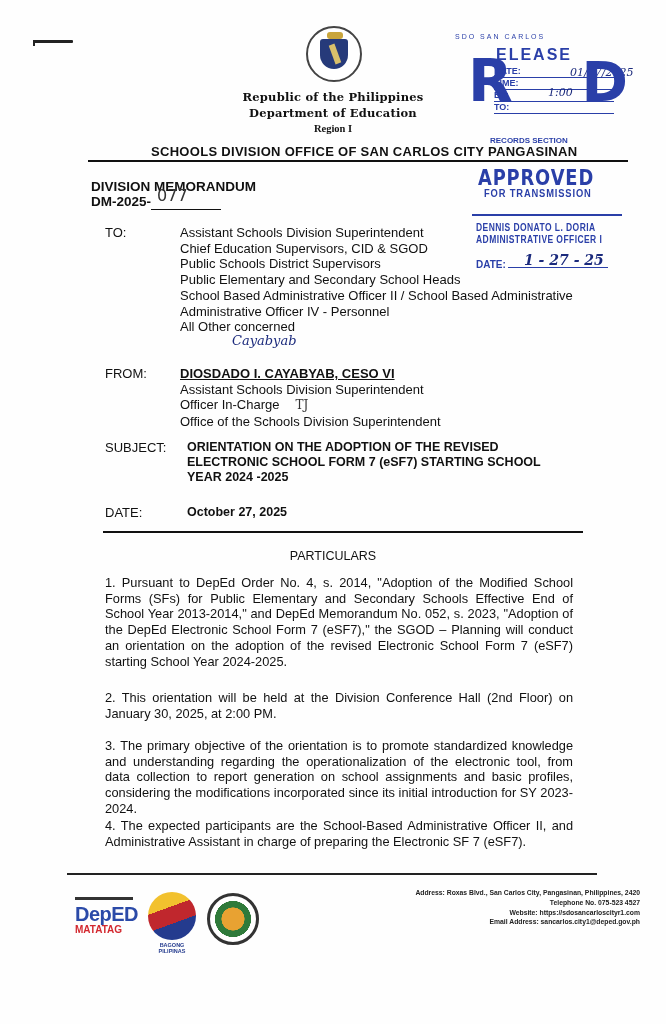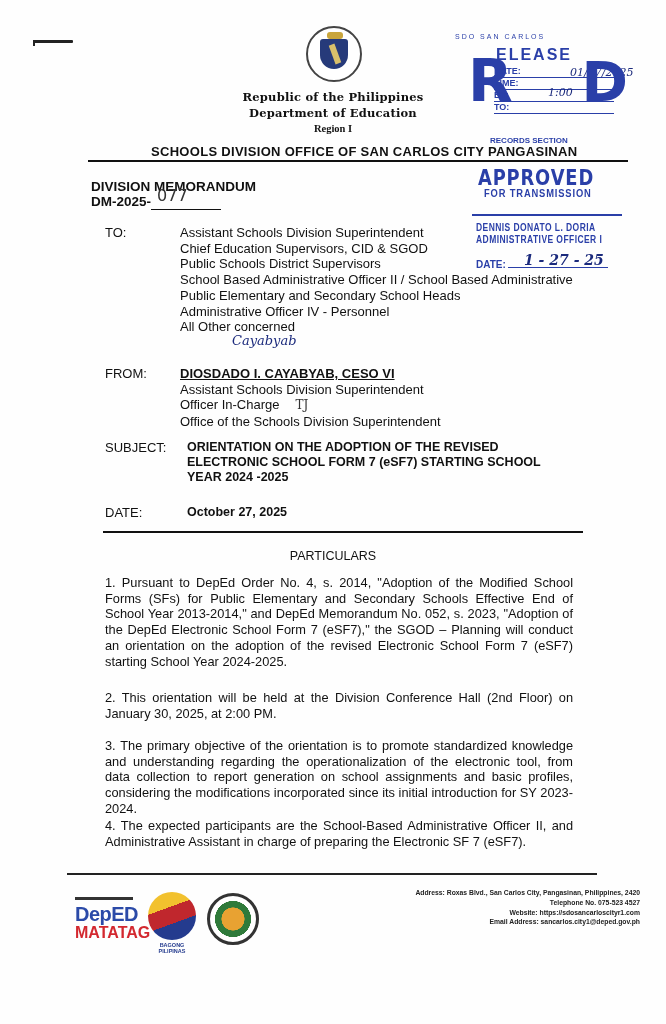--- a/index.html
+++ b/index.html
@@ -50,21 +50,21 @@
   .subject { left:187px; top:440px; font-weight:bold; font-size:12.5px; line-height:15px; }
   .date-val { left:187px; top:505px; font-weight:bold; font-size:12.5px; }
   .particulars { left:0; width:666px; text-align:center; top:549px; font-size:12.5px; }
   .para { left:105px; width:468px; font-size:12.8px; line-height:15.7px; text-align:justify; }
   .oic-init { font-family:"DejaVu Serif", serif; font-size:12px; margin-left:16px; color:#333; }
 
   
   .footer-rule { left:67px; top:873px; width:530px; height:1.5px; background:#222; }
   .logo-deped { left:75px; top:897px; width:60px; }
   .logo-deped .d1 { font-size:20px; font-weight:bold; color:#2b4aa8; letter-spacing:-0.5px; }
-  .logo-deped .d2 { font-size:16px; font-weight:bold; color:#d3282f; margin-top:-2px; }
+  .logo-deped .d2 { font-size:10px; font-weight:bold; color:#d3282f; margin-top:-2px; }
   .logo-deped .bar { height:3px; background:#333; width:58px; margin-bottom:3px; }
   .logo-bp { left:146px; top:892px; width:52px; text-align:center; }
   .logo-bp .circ { width:48px; height:48px; border-radius:50%; background:linear-gradient(160deg,#f2c12e 0 35%, #c0272d 35% 62%, #243b8e 62%); margin:0 auto; }
   .logo-bp .cap { font-size:5.5px; font-weight:bold; color:#243b8e; margin-top:2px; }
   .logo-sdo { left:207px; top:893px; width:52px; height:52px; border-radius:50%; border:3px solid #333; box-sizing:border-box; background:radial-gradient(circle,#e8a232 0 35%, #2f7a3a 36% 55%, #fff 56%); }
   .address { right:26px; top:888px; text-align:right; font-size:6.8px; font-weight:bold; line-height:9.8px; color:#222; }
 </style>
 </head>
 <body>
 
@@ -114,22 +114,22 @@
 <div class="abs memo-title">
   <div>DIVISION MEMORANDUM</div>
   <div><span>DM-2025-</span><span class="memo-no-line"><span class="hand">077</span>&nbsp;</span></div>
 </div>
 
 <div class="abs label" style="top:225px;">TO:</div>
 <div class="abs rcpt" style="top:225px;">
   <div>Assistant Schools Division Superintendent</div>
   <div>Chief Education Supervisors, CID &amp; SGOD</div>
   <div>Public Schools District Supervisors</div>
+  <div>Public Elementary and Secondary School Heads</div>
   <div>School Based Administrative Officer II / School Based Administrative</div>
-  <div>Public Elementary and Secondary School Heads</div>
   <div>Administrative Officer IV - Personnel</div>
   <div>All Other concerned</div>
 </div>
 
 <div class="abs sig-from hand">Cayabyab</div>
 <div class="abs label" style="top:366px;">FROM:</div>
 <div class="abs rcpt" style="top:366px;">
   <div class="from-name">DIOSDADO I. CAYABYAB, CESO VI</div>
   <div>Assistant Schools Division Superintendent</div>
   <div><span>Officer In-Charge</span><span class="oic-init">TJ</span></div>

